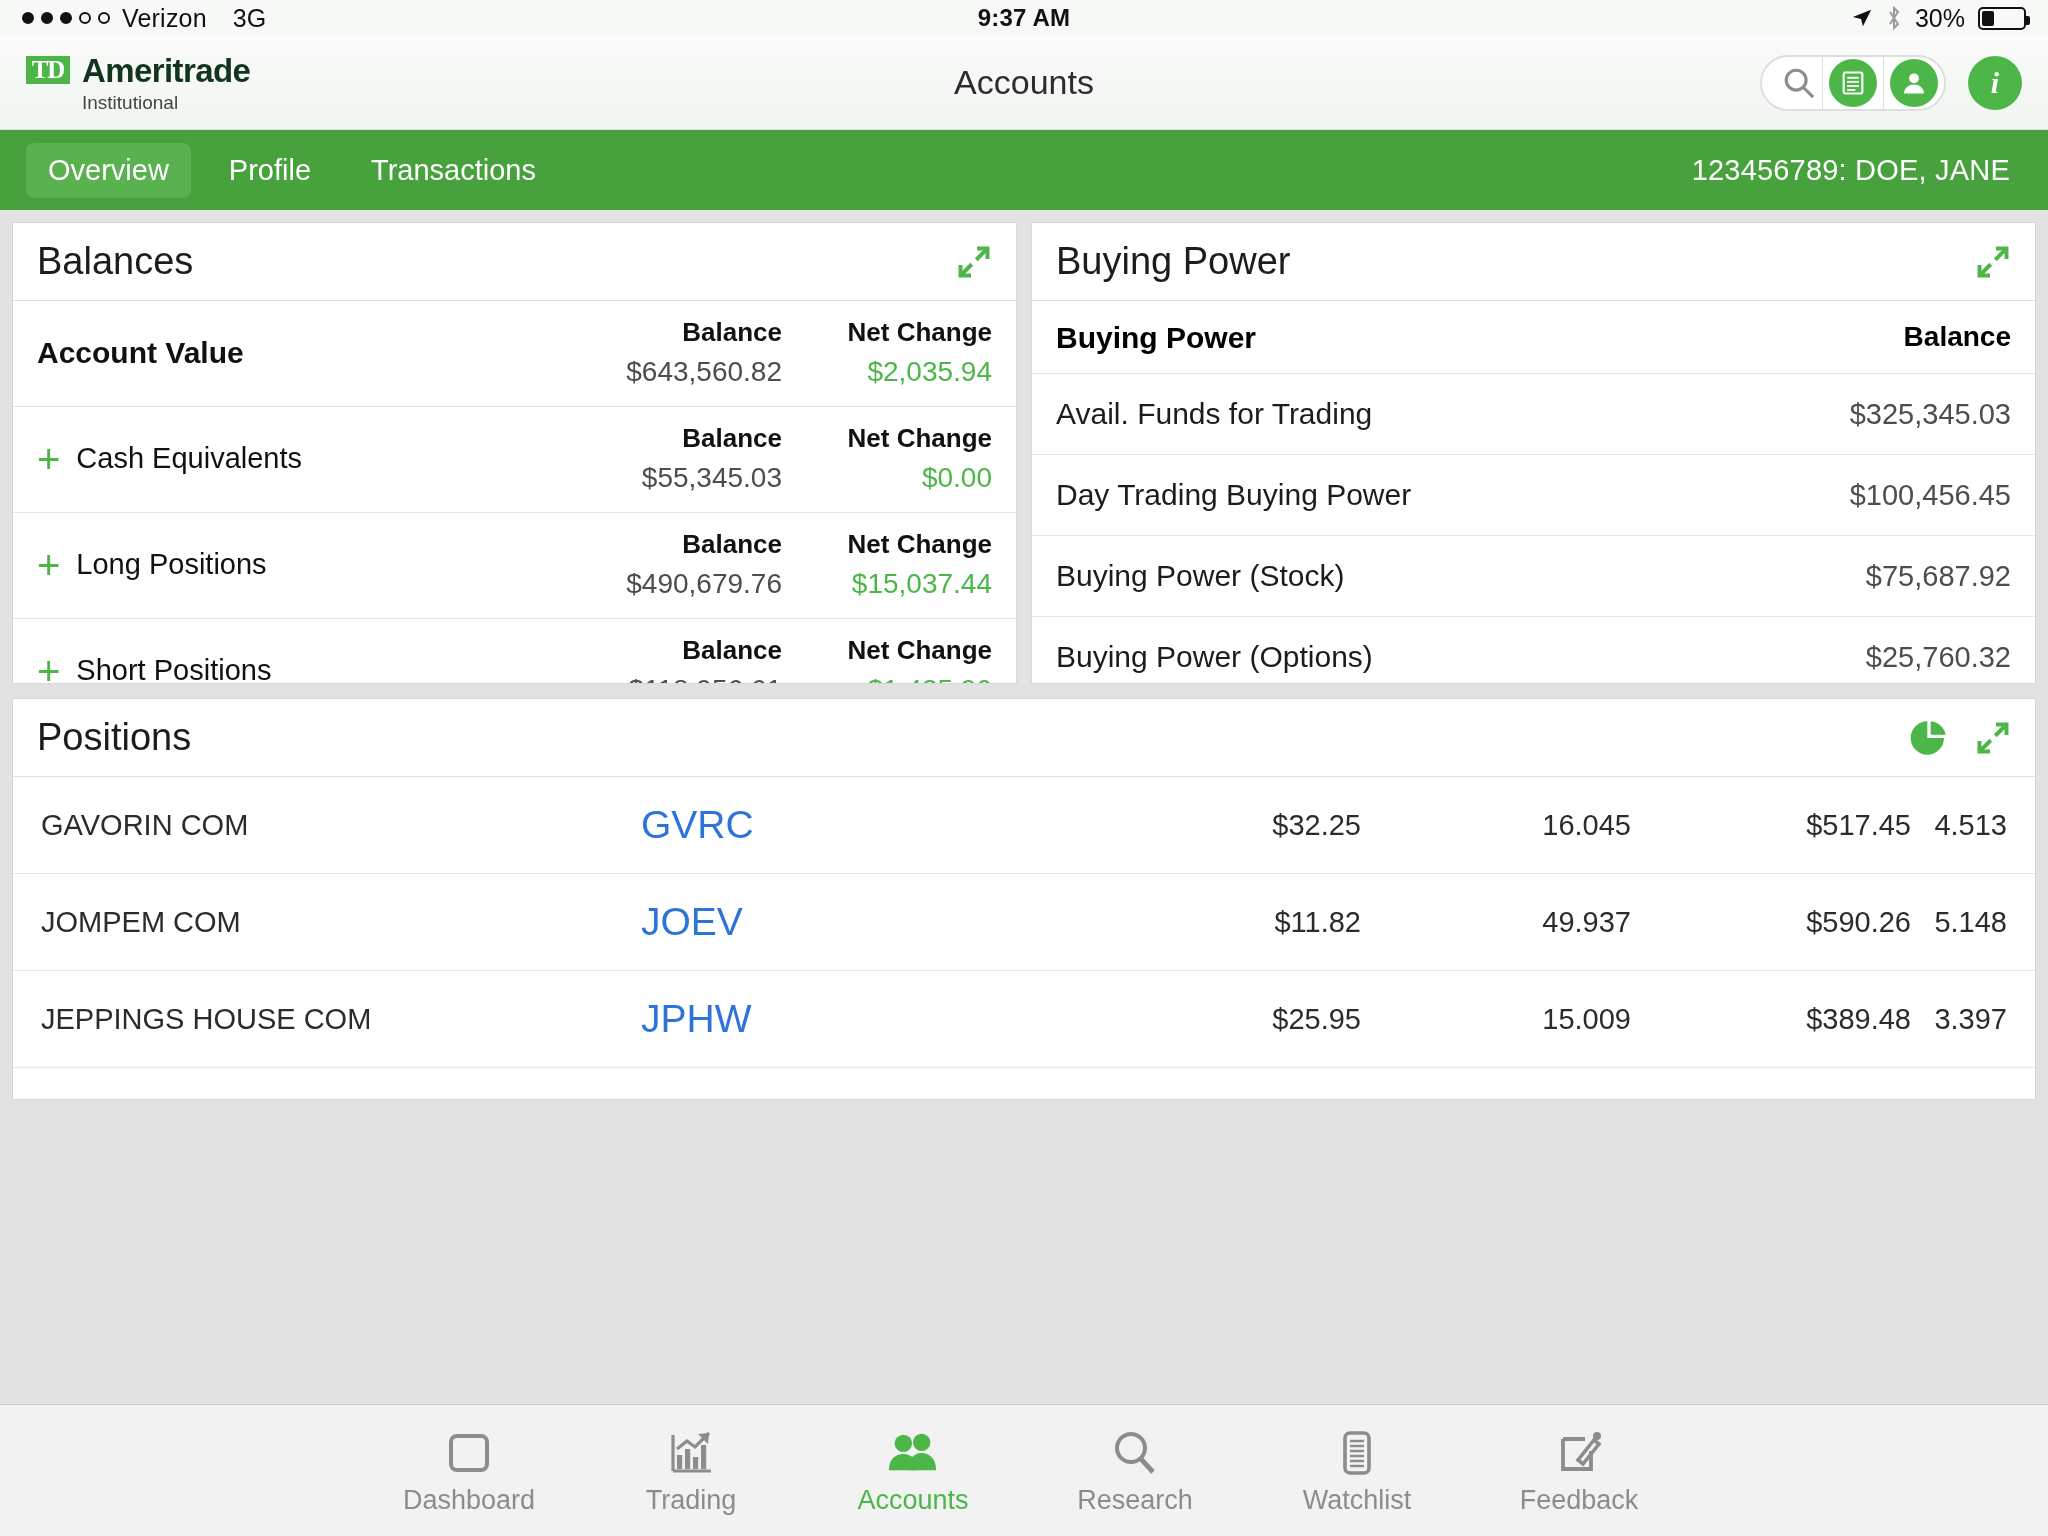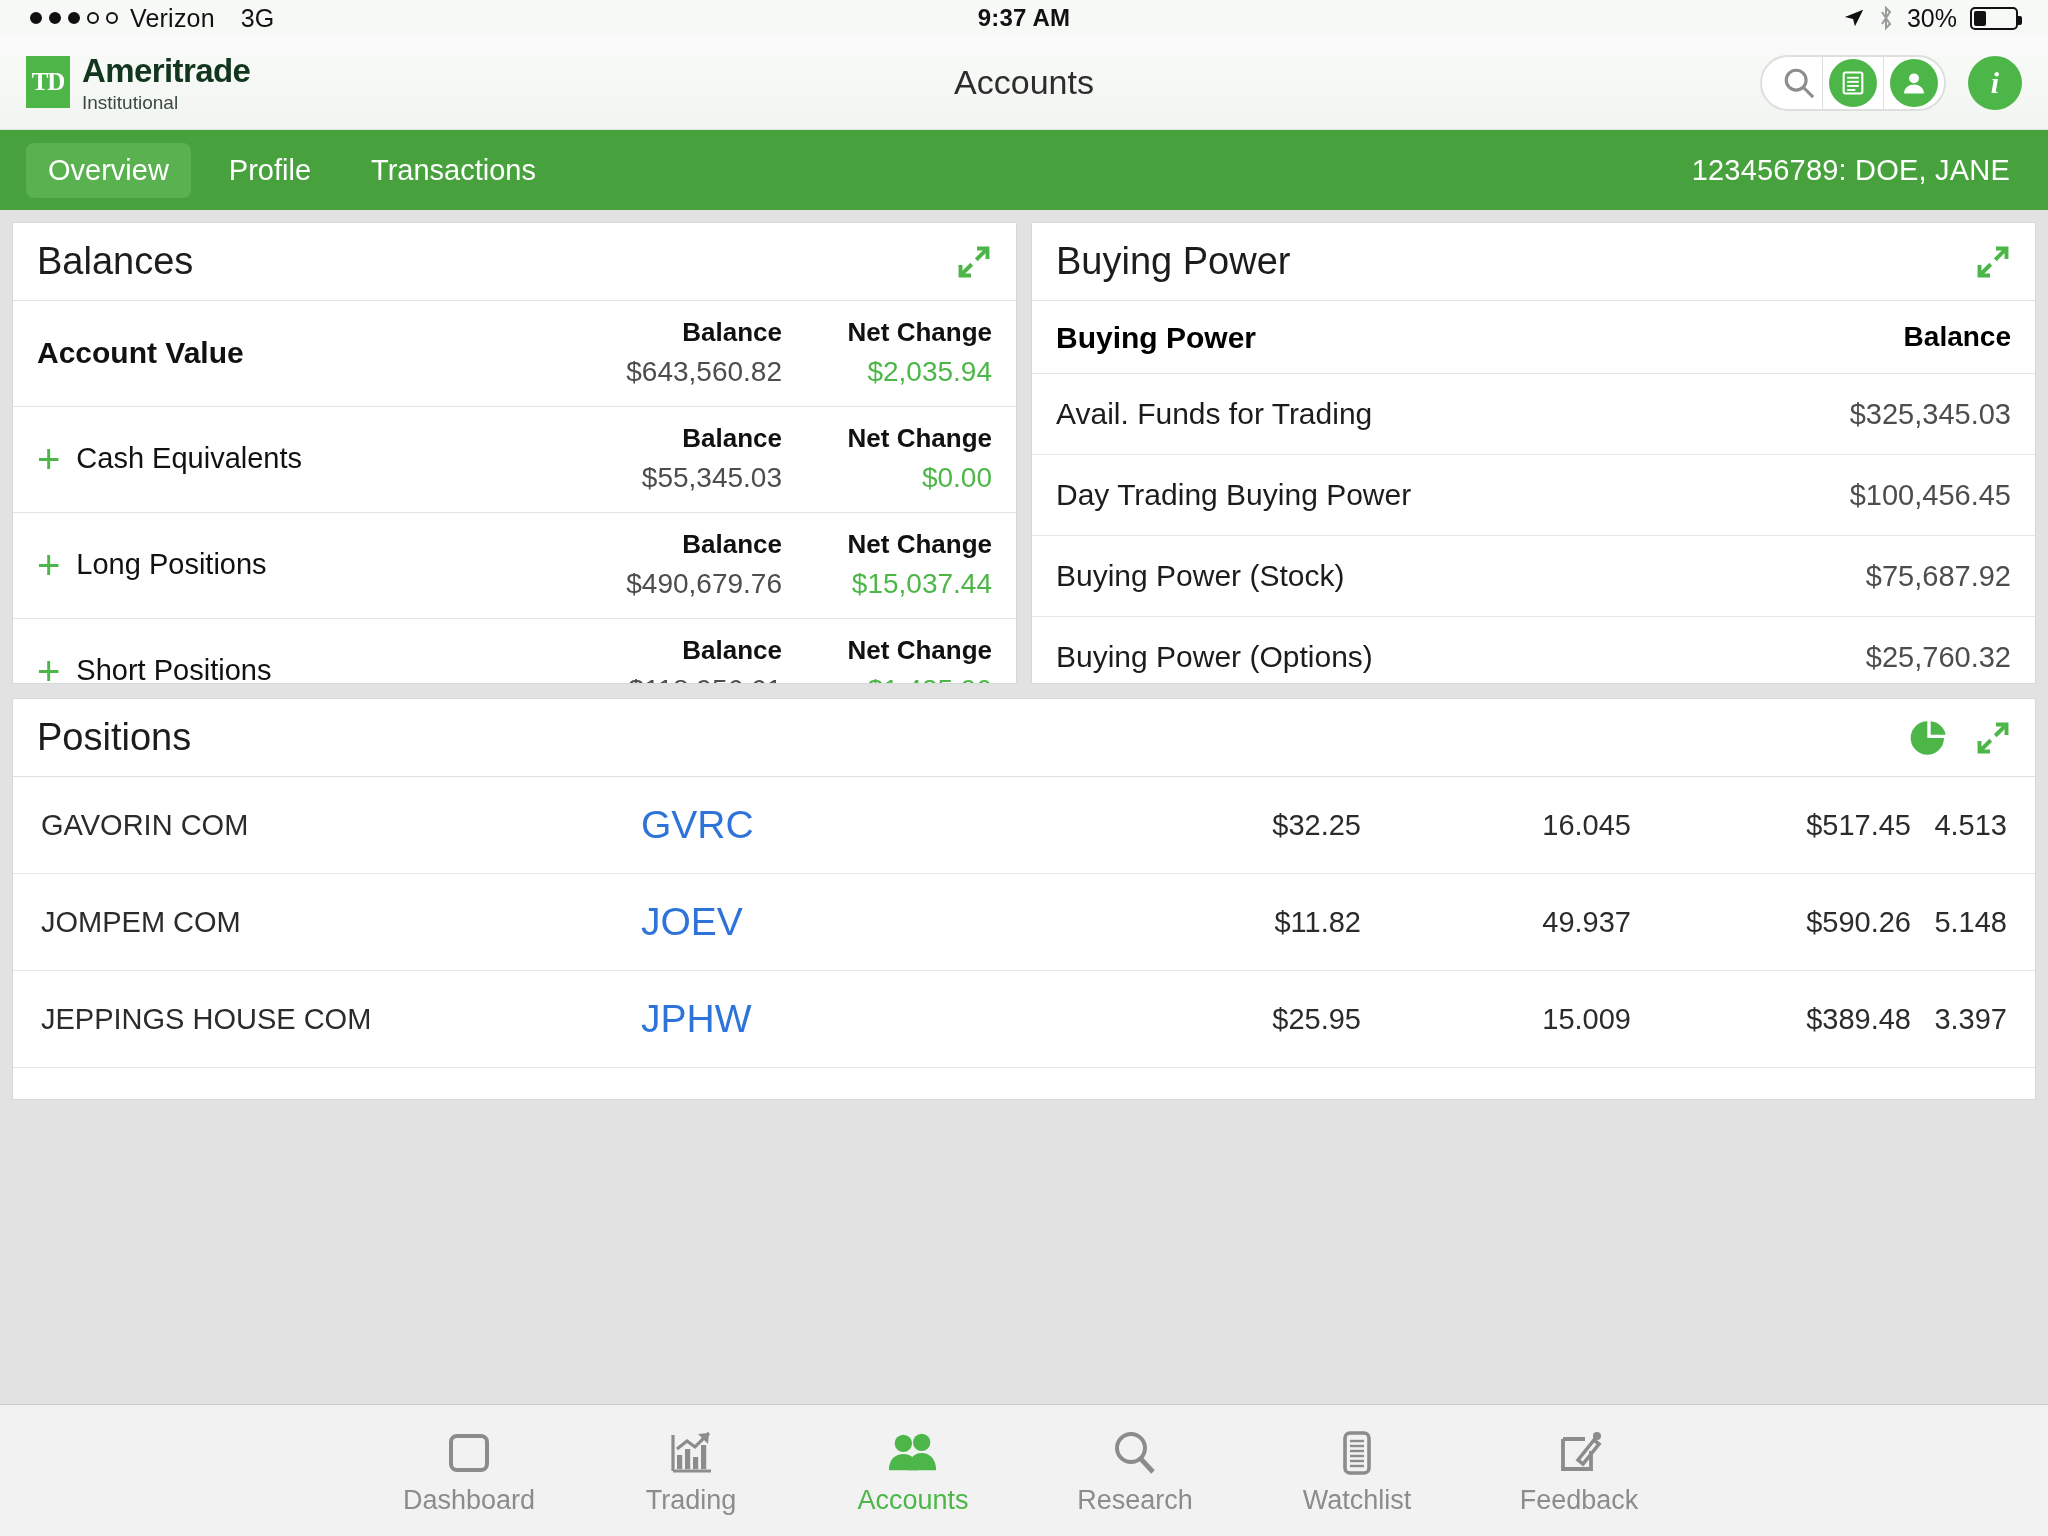--- a/index.html
+++ b/index.html
@@ -7,21 +7,21 @@
     width: 2048px; height: 1536px;
     font-family: "Liberation Sans", sans-serif;
     background: #e2e2e2;
     overflow: hidden;
   }
   .screen { position: relative; width: 2048px; height: 1536px; background: #e2e2e2; }
 
   
   .statusbar {
     height: 36px; background: #f7f9f7; display: flex; align-items: center;
-    padding: 0 30px; font-size: 24px; color: #111; position: relative;
+    padding: 0 22px; font-size: 24px; color: #111; position: relative;
   }
   .sb-left { display: flex; align-items: center; gap: 12px; }
   .dots { display: flex; align-items: center; gap: 7px; }
   .dot { width: 12px; height: 12px; border-radius: 50%; border: 2px solid #111; }
   .dot.filled { background: #111; }
   .carrier { font-size: 25px; letter-spacing: .2px; }
   .net { font-size: 25px; margin-left: 14px; }
   .sb-center {
     position: absolute; left: 0; right: 0; text-align: center;
     font-size: 24px; font-weight: bold; letter-spacing: .2px;
@@ -38,21 +38,21 @@
   .battery-fill { height: 100%; background: #111; border-radius: 2px; }
 
   
   .appbar {
     height: 94px; background: linear-gradient(to bottom, #fafbfa 0%, #f1f5f0 100%);
     display: flex; align-items: center; padding: 0 26px; position: relative;
     border-bottom: 1px solid #dfe3de;
   }
   .brand { display: flex; align-items: flex-start; gap: 12px; }
   .td-square {
-    width: 44px; height: 52px; background: #4cb748; display:flex;
+    width: 44px; height: 28px; background: #4cb748; display:flex;
     align-items:center; justify-content:center; margin-top: 2px;
   }
   .td-square span { color: #fff; font-weight: bold; font-size: 25px; font-family: "Liberation Serif", serif; letter-spacing:-1px;}
   .brand-text { line-height: 1; }
   .brand-name { font-size: 33px; font-weight: bold; color: #12351d; letter-spacing: -0.6px; }
   .brand-sub { font-size: 19px; color: #3b4a3c; margin-top: 6px; }
   .app-title {
     position: absolute; left: 0; right: 0; text-align: center;
     font-size: 34px; color: #2d2d2d; pointer-events: none;
   }

